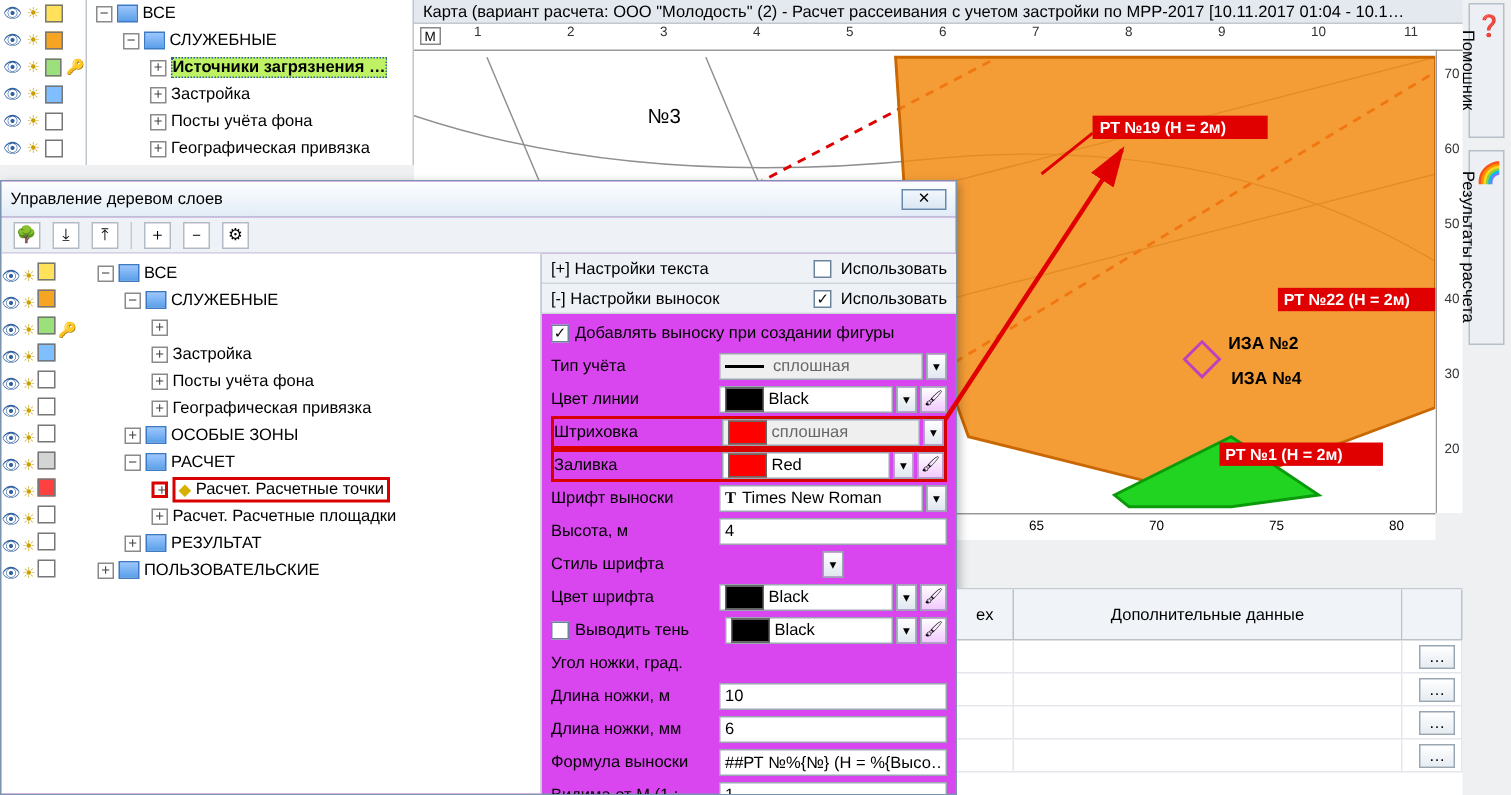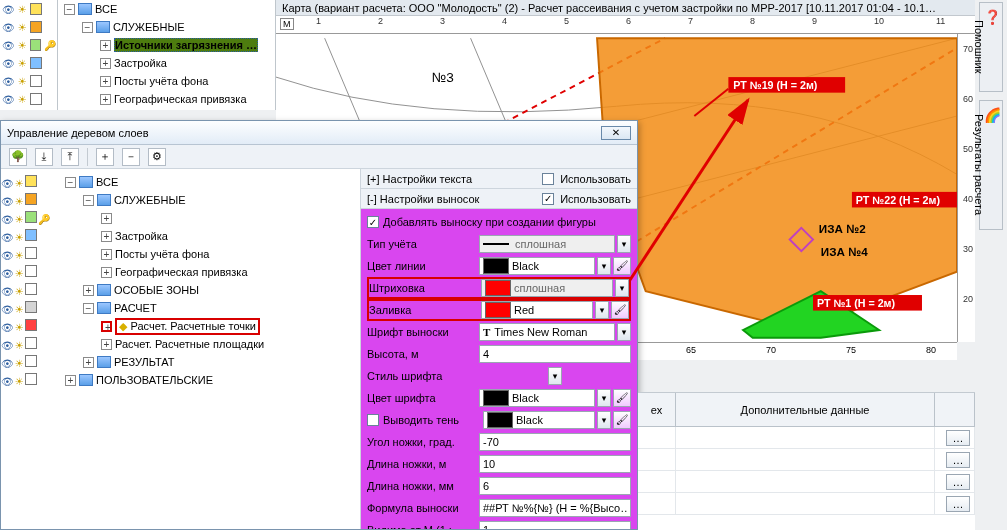--- a/index.html
+++ b/index.html
@@ -15,21 +15,21 @@
   .key::before { content:"🔑"; font-size:10px; color:#a07000; margin-left:2px;}
   .cYellow { background:#ffe25a;} .cOrange{background:#f5a423;} .cGreen{background:#9be07a;}
   .cBlue{background:#7fbfff;} .cWhite{background:#fff;} .cGray{background:#d4d4d4;}
 
   
   .toptree { position:absolute; top:0; left:58px; width:218px; height:110px; background:#fff; border-right:1px solid #bfc6cc; overflow:hidden;}
   .trow { display:flex; align-items:center; height:18px; white-space:nowrap;}
   .pm { width:11px; height:11px; border:1px solid #8a8a8a; text-align:center; line-height:9px; font-size:10px; color:#444; margin-right:3px; background:#fff; cursor:pointer;}
   .ficon { width:14px; height:12px; background:linear-gradient(#9cc7ff,#5a9fe8); border:1px solid #3e7ac3; margin-right:3px;}
   .ind1 { padding-left:6px;} .ind2{padding-left:24px;} .ind3{padding-left:42px;}
-  .sel { background:#4d7c0f; border:1px dotted #2a5ea8; font-weight:bold;}
+  .sel { background:#bef264; border:1px dotted #2a5ea8; font-weight:bold;}
 
   
   .maptitle { position:absolute; top:0; left:276px; right:32px; height:16px; background:#e3e9ef; padding-left:6px; line-height:16px; border-bottom:1px solid #c2c8ce; font-size:11px; overflow:hidden; white-space:nowrap;}
   .rulerH { position:absolute; top:16px; left:276px; right:32px; height:18px; background:#fff; border-bottom:1px solid #999;}
   .rulerH .tick { position:absolute; top:0; font-size:9px; color:#333;}
   .rulerV { position:absolute; top:34px; right:32px; width:18px; height:308px; background:#fff; border-left:1px solid #999;}
   .rulerV .tick { position:absolute; right:2px; font-size:9px; color:#333;}
   .canvas { position:absolute; top:34px; left:276px; right:50px; height:308px; background:#fff; overflow:hidden;}
   .canvas svg { width:100%; height:100%;}
   .maplabel { fill:#fff; font-size:11px; font-weight:bold;}
@@ -446,23 +446,20 @@
                   <span class="swatch" style="background:#000"></span>
                   <span>Black</span>
                 </div>
                 <span class="ddbtn">▾</span>
                 <span class="pick">🖌</span>
               </div>
             </div>
 
         <div class="prow">
               <span class="plabel">Угол ножки, град.</span>
-              <div class="pfield">
-                <input class="inpval" value="-70" style="">
-              </div>
             </div>
         <div class="prow">
               <span class="plabel">Длина ножки, м</span>
               <div class="pfield">
                 <input class="inpval" value="10" style="">
               </div>
             </div>
         <div class="prow">
               <span class="plabel">Длина ножки, мм</span>
               <div class="pfield">

